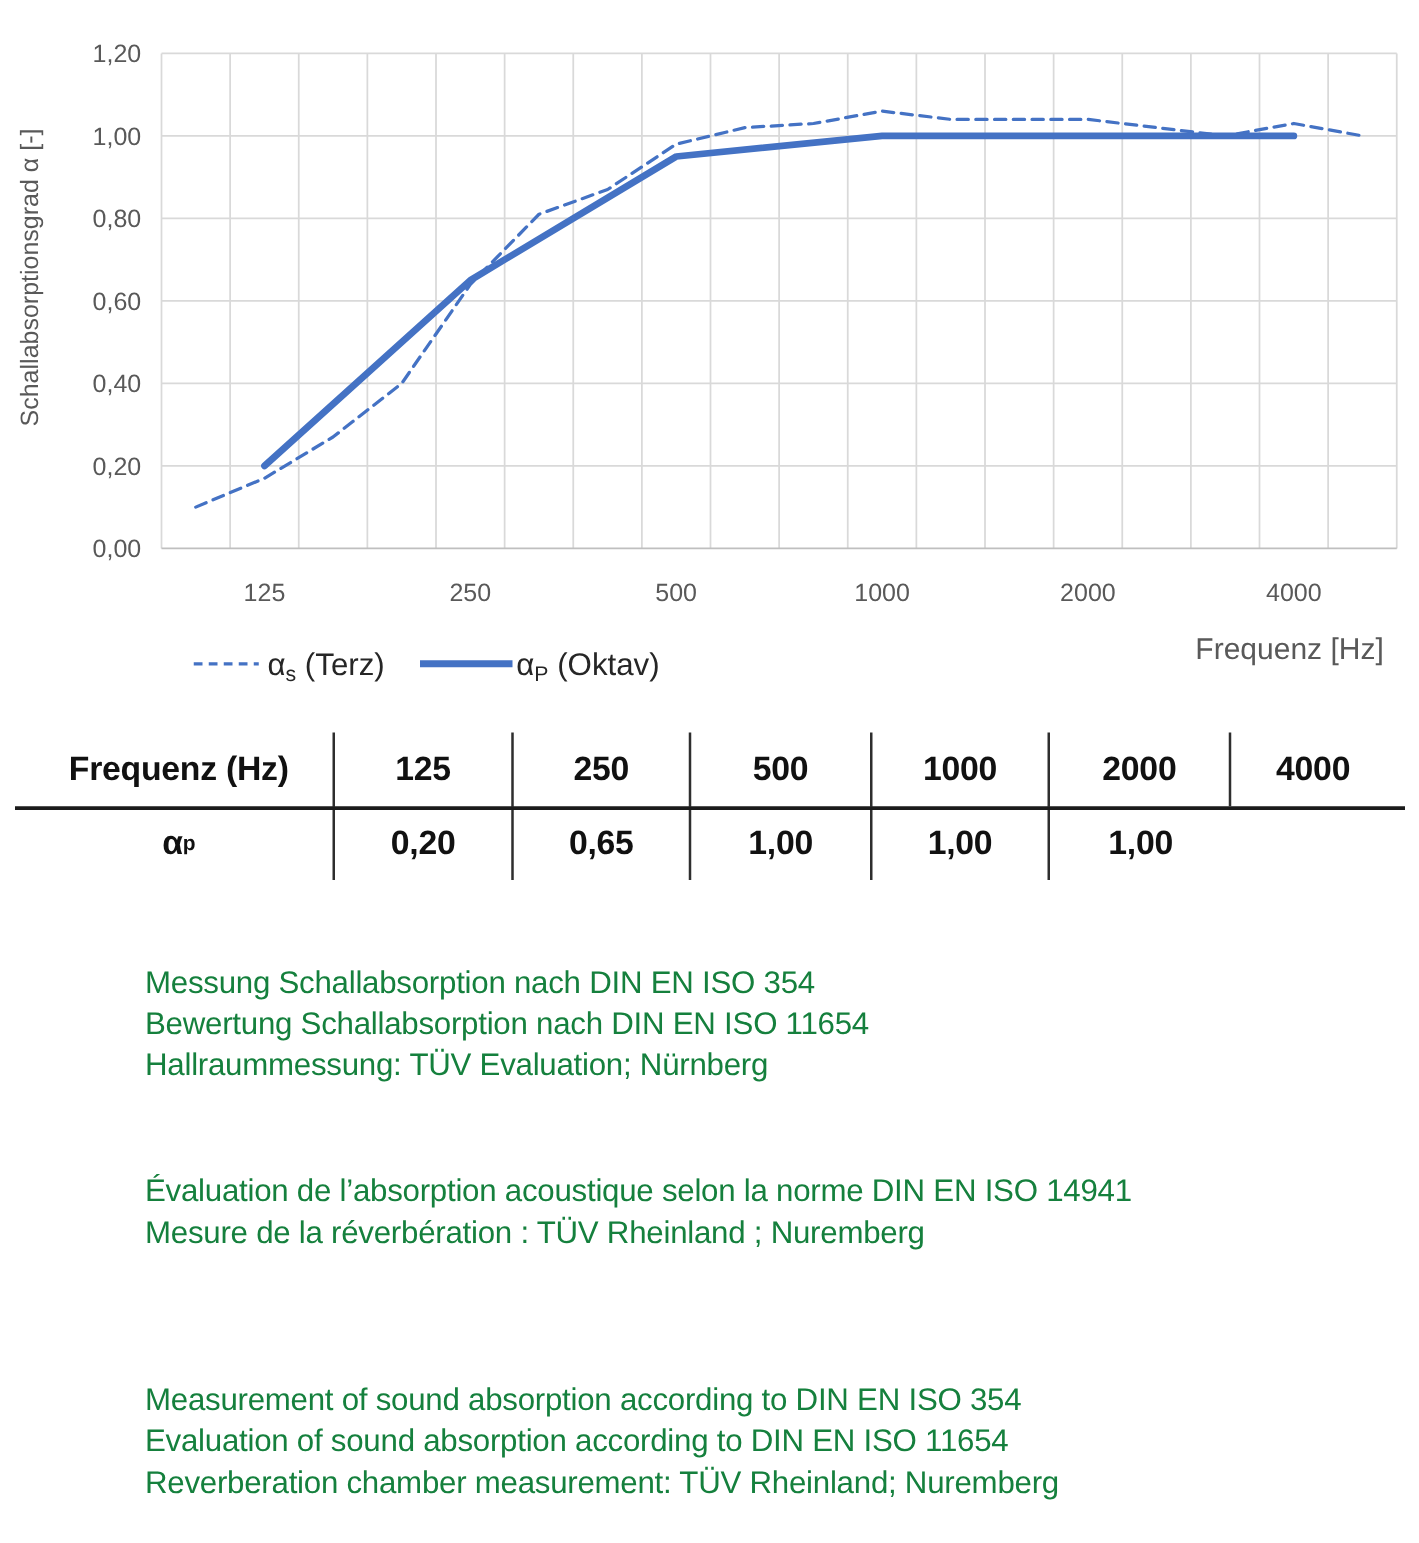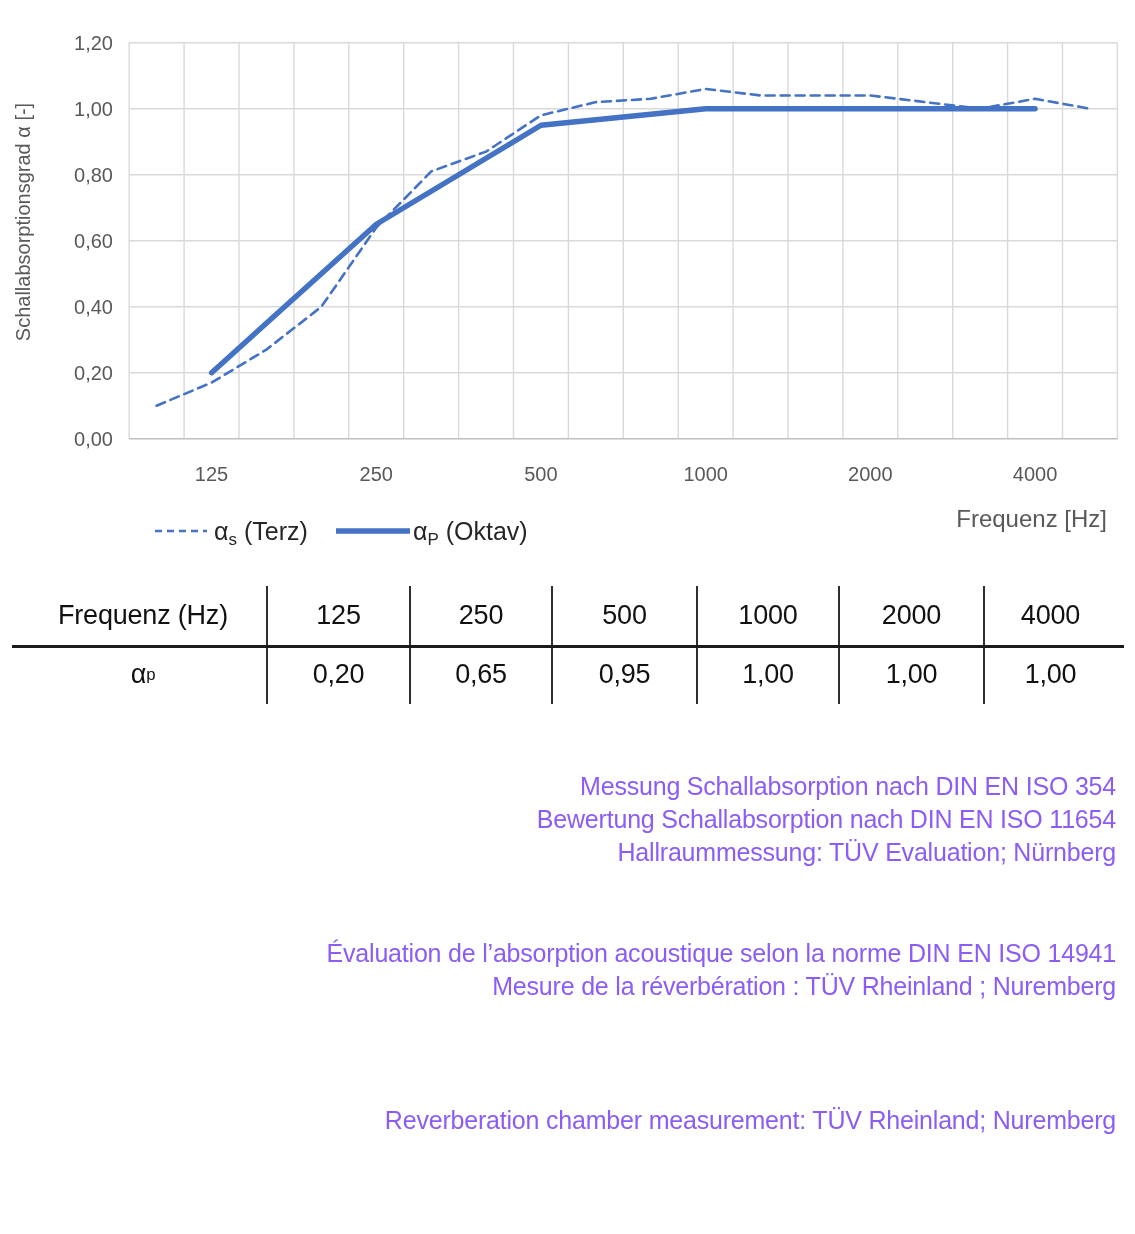--- a/index.html
+++ b/index.html
@@ -8,29 +8,29 @@
     font-family:"Liberation Sans", sans-serif;color:#1a1a1a;
   }
   #chart-wrap{position:absolute;left:0;top:0;width:942px;height:560px;}
   #abs-table{
     position:absolute;left:20px;top:586px;width:1096px;
     display:grid;grid-template-columns:248px 143px 142px 145px 142px 145px 131px;
     grid-auto-rows:59px;
   }
   #abs-table .cell{
     display:flex;align-items:center;justify-content:center;
-    font-size:27px;color:#111;letter-spacing:-0.2px;
+    font-size:27px;color:#111;letter-spacing:-0.2px;font-weight:bold;
   }
   #abs-table .cell.vline{border-right:2px solid #2e2e2e;}
   #table-rule{
     position:absolute;left:12px;top:645px;width:1112px;height:3px;background:#1b1b1b;
   }
   .notes-block{
-    position:absolute;right:19px;width:1000px;text-align:right;
-    font-size:25px;line-height:33px;color:#8b5cf6;letter-spacing:-0.2px;
+    position:absolute;right:19px;width:1000px;text-align:left;
+    font-size:25px;line-height:33px;color:#15803d;letter-spacing:-0.2px;
   }
   #notes-de{top:770px;}
   #notes-fr{top:937px;}
   #notes-en{top:1104px;}
   sub{font-size:0.62em;}
 </style>
 </head>
 <body>
 
 <div id="chart-wrap"><svg viewBox="0 0 1135 560" width="1135" height="560">
@@ -95,31 +95,32 @@
     <div class="cell vline">Frequenz (Hz)</div>
     <div class="cell vline">125</div>
     <div class="cell vline">250</div>
     <div class="cell vline">500</div>
     <div class="cell vline">1000</div>
     <div class="cell vline">2000</div>
     <div class="cell">4000</div>
     <div class="cell vline">α<sub>p</sub></div>
     <div class="cell vline">0,20</div>
     <div class="cell vline">0,65</div>
-    <div class="cell vline">0,95</div>
     <div class="cell vline">1,00</div>
     <div class="cell vline">1,00</div>
     <div class="cell">1,00</div>
   </div>
 <div id="table-rule"></div>
 
 <div class="notes-block" id="notes-de">
     <div>Messung Schallabsorption nach DIN EN ISO 354</div>
     <div>Bewertung Schallabsorption nach DIN EN ISO 11654</div>
     <div>Hallraummessung: TÜV Evaluation; Nürnberg</div>
   </div>
 <div class="notes-block" id="notes-fr">
     <div>Évaluation de l’absorption acoustique selon la norme DIN EN ISO 14941</div>
     <div>Mesure de la réverbération : TÜV Rheinland ; Nuremberg</div>
   </div>
 <div class="notes-block" id="notes-en">
+    <div>Measurement of sound absorption according to DIN EN ISO 354</div>
+    <div>Evaluation of sound absorption according to DIN EN ISO 11654</div>
     <div>Reverberation chamber measurement: TÜV Rheinland; Nuremberg</div>
   </div>
 
 </body></html>

